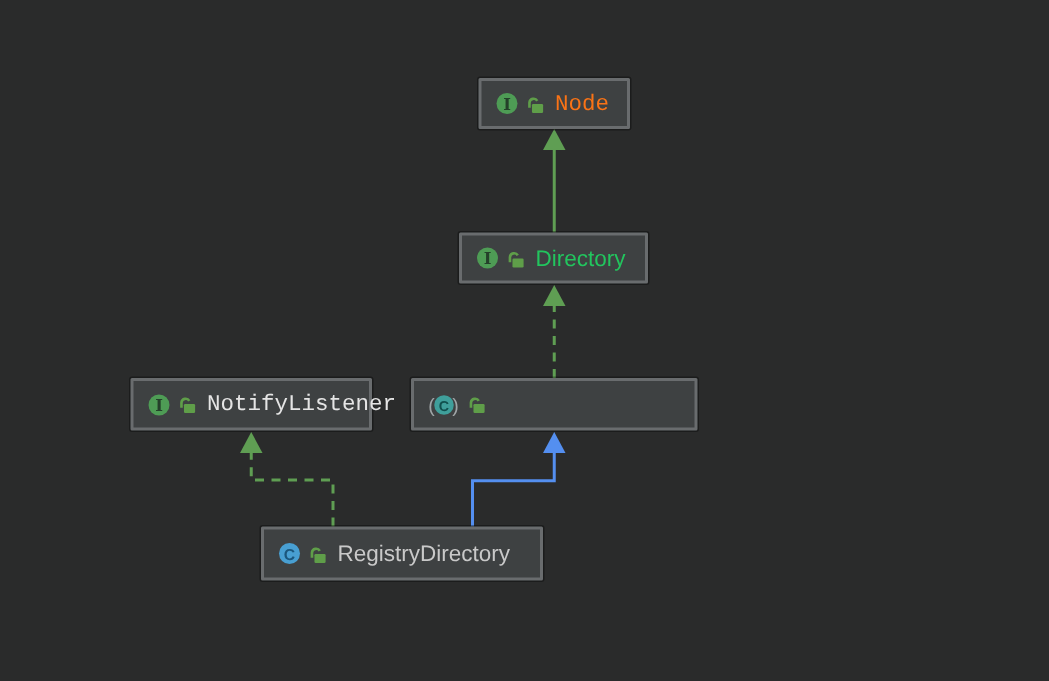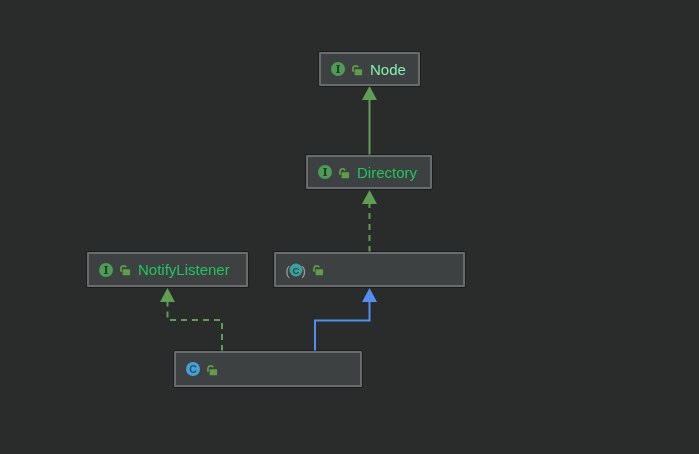--- a/index.html
+++ b/index.html
@@ -67,21 +67,21 @@
             <circle cx="8" cy="8" r="7" fill="#4e9c55"></circle>
             <text x="8" y="12" text-anchor="middle" font-size="11" font-weight="bold" style="font-family:'DejaVu Serif',serif;" fill="#24402a">I</text>
           </svg>
         </span>
         <span class="icon lock">
           <svg width="13" height="13" viewBox="0 0 14 14">
             <path d="M3.2 9.5 V5.8 A3 3 0 0 1 8.8 4.6" fill="none" stroke="#5f9e49" stroke-width="1.9"></path>
             <rect x="5" y="6.8" width="8" height="6.4" rx="0.9" fill="#5f9e49"></rect>
           </svg>
         </span>
-        <span class="label" style="color: #86efac;">Node</span>
+        <span class="label" style="color: #f97316; font-family: Liberation Mono, monospace;">Node</span>
       </div>
       <div class="uml-node" style="left: 306px; top: 155px; width: 126px; height: 34px; background: rgb(62, 65, 66); border-color: rgb(105, 108, 110);">
         <span class="icon">
           <svg width="16" height="16" viewBox="0 0 16 16">
             <circle cx="8" cy="8" r="7" fill="#4e9c55"></circle>
             <text x="8" y="12" text-anchor="middle" font-size="11" font-weight="bold" style="font-family:'DejaVu Serif',serif;" fill="#24402a">I</text>
           </svg>
         </span>
         <span class="icon lock">
           <svg width="13" height="13" viewBox="0 0 14 14">
@@ -97,21 +97,21 @@
             <circle cx="8" cy="8" r="7" fill="#4e9c55"></circle>
             <text x="8" y="12" text-anchor="middle" font-size="11" font-weight="bold" style="font-family:'DejaVu Serif',serif;" fill="#24402a">I</text>
           </svg>
         </span>
         <span class="icon lock">
           <svg width="13" height="13" viewBox="0 0 14 14">
             <path d="M3.2 9.5 V5.8 A3 3 0 0 1 8.8 4.6" fill="none" stroke="#5f9e49" stroke-width="1.9"></path>
             <rect x="5" y="6.8" width="8" height="6.4" rx="0.9" fill="#5f9e49"></rect>
           </svg>
         </span>
-        <span class="label" style="color: #22c55e;">NotifyListener</span>
+        <span class="label" style="color: #e5e5e5; font-family: Liberation Mono, monospace;">NotifyListener</span>
       </div>
       <div class="uml-node" style="left: 274px; top: 252px; width: 191px; height: 35px; background: rgb(62, 65, 66); border-color: rgb(105, 108, 110);">
         <span class="icon">
           <svg width="22" height="16" viewBox="0 0 22 16">
             <text x="0.5" y="12.5" font-size="13" style="font-family:'Liberation Sans',sans-serif;" fill="#a0a6a8">(</text>
             <circle cx="11" cy="8" r="6.5" fill="#3f9f9b"></circle>
             <text x="11" y="11.8" text-anchor="middle" font-size="9.5" font-weight="bold" style="font-family:'Liberation Sans',sans-serif;" fill="#11504e">C</text>
             <text x="16.5" y="12.5" font-size="13" style="font-family:'Liberation Sans',sans-serif;" fill="#a0a6a8">)</text>
           </svg>
         </span>
@@ -128,15 +128,16 @@
             <circle cx="8" cy="8" r="7" fill="#489fd2"></circle>
             <text x="8" y="12" text-anchor="middle" font-size="10.5" font-weight="bold" style="font-family:'Liberation Sans',sans-serif;" fill="#1b567c">C</text>
           </svg>
         </span>
         <span class="icon lock">
           <svg width="13" height="13" viewBox="0 0 14 14">
             <path d="M3.2 9.5 V5.8 A3 3 0 0 1 8.8 4.6" fill="none" stroke="#5f9e49" stroke-width="1.9"></path>
             <rect x="5" y="6.8" width="8" height="6.4" rx="0.9" fill="#5f9e49"></rect>
           </svg>
         </span>
+        <span class="label" style="color: rgb(201, 201, 201);">RegistryDirectory</span>
       </div>
     </div>
 </div>
 
 </body></html>

